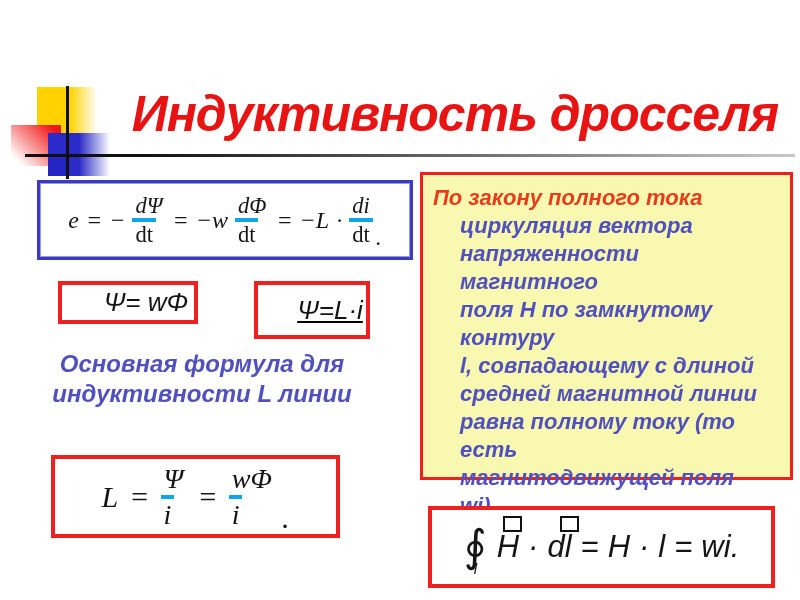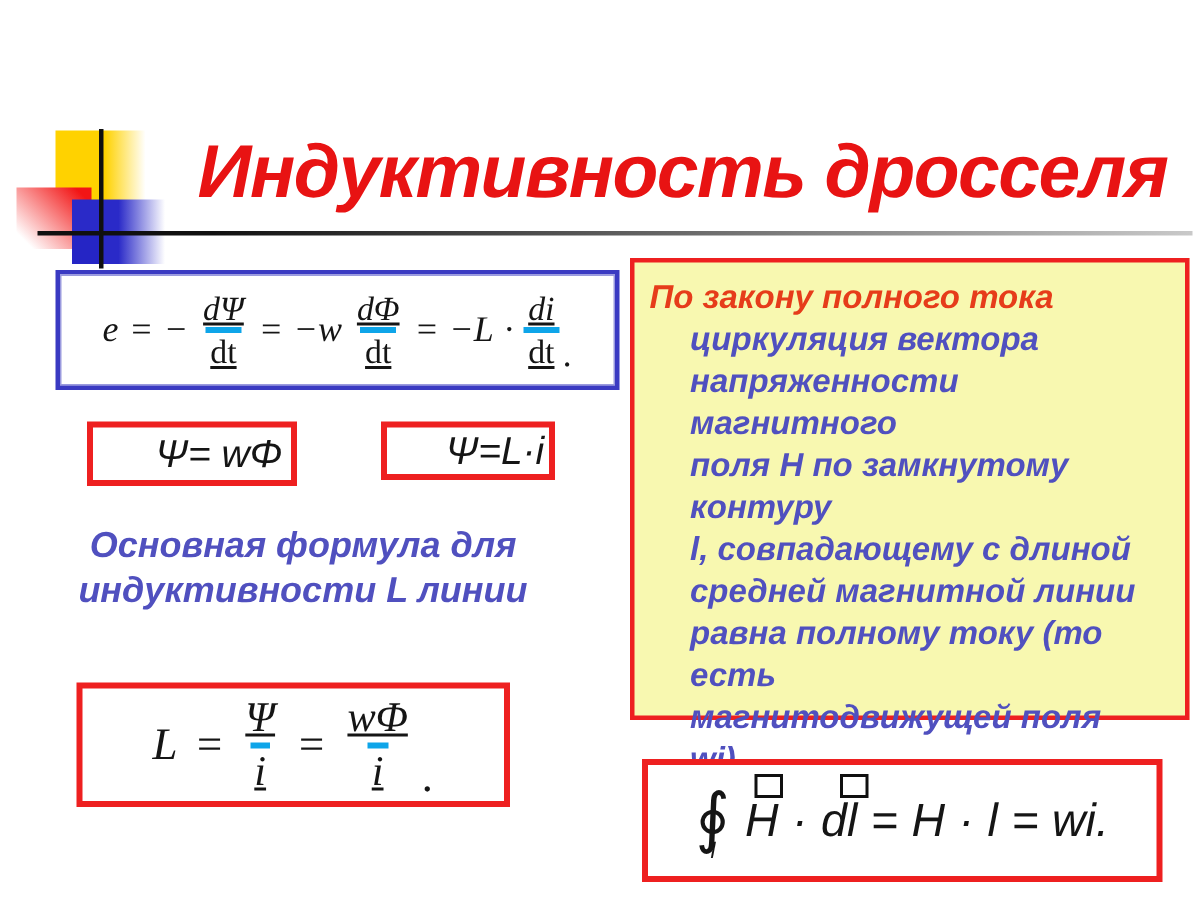--- a/index.html
+++ b/index.html
@@ -21,40 +21,40 @@
   
   .title{position:absolute;left:115px;top:88px;width:680px;margin:0;text-align:center;
     font-size:50px;line-height:52px;font-weight:bold;font-style:italic;letter-spacing:-1px;
     color:var(--title-red,#e81313);}
   
   .box{position:absolute;background:#fff;display:flex;align-items:center;justify-content:center;
     box-sizing:border-box;}
   .emf-box{left:37px;top:180px;width:376px;height:80px;border:3px solid var(--border-blue,#3a3ac2);
     box-shadow:0 0 0 1px #9a9ade inset;}
   .flux-a{left:58px;top:281px;width:140px;height:43px;border:4px solid var(--border-red,#ee2020);}
-  .flux-b{left:254px;top:281px;width:116px;height:39px;border:4px solid var(--border-red,#ee2020);}
+  .flux-b{left:254px;top:281px;width:116px;height:58px;border:4px solid var(--border-red,#ee2020);text-decoration:underline;}
   .flux-text{font-style:italic;font-size:26px;color:#151515;margin-left:36px;}
   .ind-box{left:51px;top:455px;width:289px;height:83px;border:4px solid var(--border-red,#ee2020);}
   .ampere-box{left:428px;top:506px;width:347px;height:82px;border:4px solid var(--border-red,#ee2020);}
   
   .caption{position:absolute;left:28px;top:349px;width:348px;text-align:center;
     font-size:24px;line-height:30px;font-weight:bold;font-style:italic;
     color:var(--text-blue,#5050bf);}
   
   .law-box{position:absolute;left:420px;top:172px;width:373px;height:308px;box-sizing:border-box;
     border:3px solid var(--border-red,#ee2020);background:var(--panel-yellow,#f8f8b0);
     padding:9px 20px 0 10px;font-weight:bold;font-style:italic;font-size:22px;line-height:28px;}
   .law-lead{color:var(--lead-red,#e63c1a);}
   .law-line{color:var(--text-blue,#5050bf);padding-left:27px;}
   
   .formula{display:flex;align-items:center;justify-content:center;
     font-family:"Liberation Serif","DejaVu Serif",serif;font-style:italic;color:#151515;}
   .emf-f{gap:7px;font-size:24px;}
   .ind-f{gap:11px;font-size:30px;}
-  .frac{display:inline-flex;flex-direction:column;align-items:center;line-height:1.12;font-size:0.94em;text-decoration:underline;}
+  .frac{display:inline-flex;flex-direction:column;align-items:flex-start;line-height:1.12;font-size:0.94em;}
   .frac .den{border-top:4px solid #0ea5e9;padding:0 3px;}
   .frac .num{padding:0 3px;}
   .emf-f .den{font-style:normal;}
   .tok.period{align-self:flex-end;line-height:0.8;margin-left:-4px;}
   
   .amp-f{gap:9px;font-size:31px;font-family:"Liberation Sans",sans-serif;}
   .oint{position:relative;display:inline-block;font-style:normal;margin-right:1px;}
   .oint-glyph{font-family:"DejaVu Sans",sans-serif;font-size:44px;line-height:0.9;}
   .oint-sub{position:absolute;left:10px;bottom:-8px;font-size:15px;font-style:italic;
     font-family:"Liberation Sans",sans-serif;}

